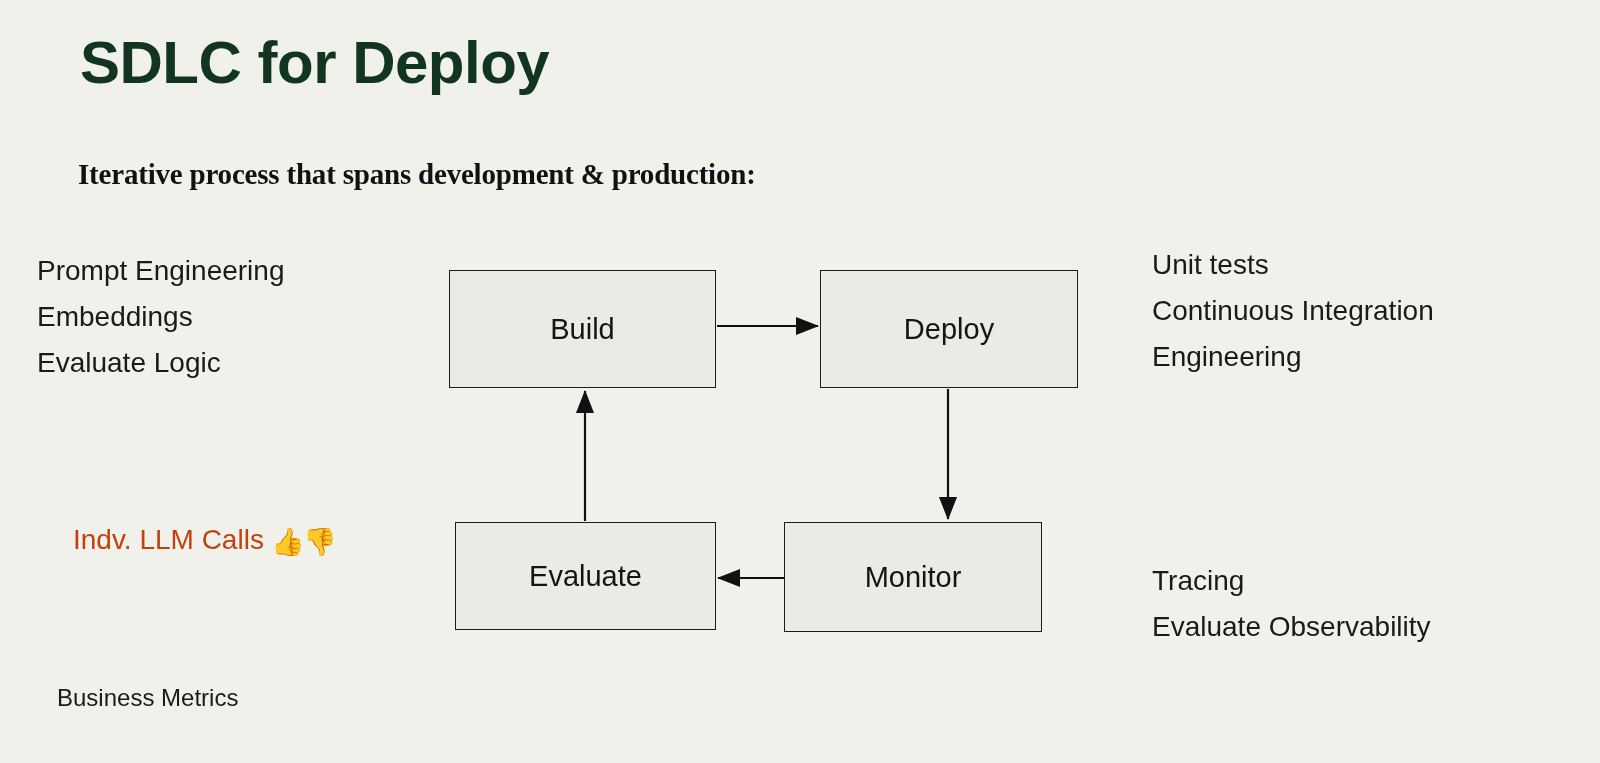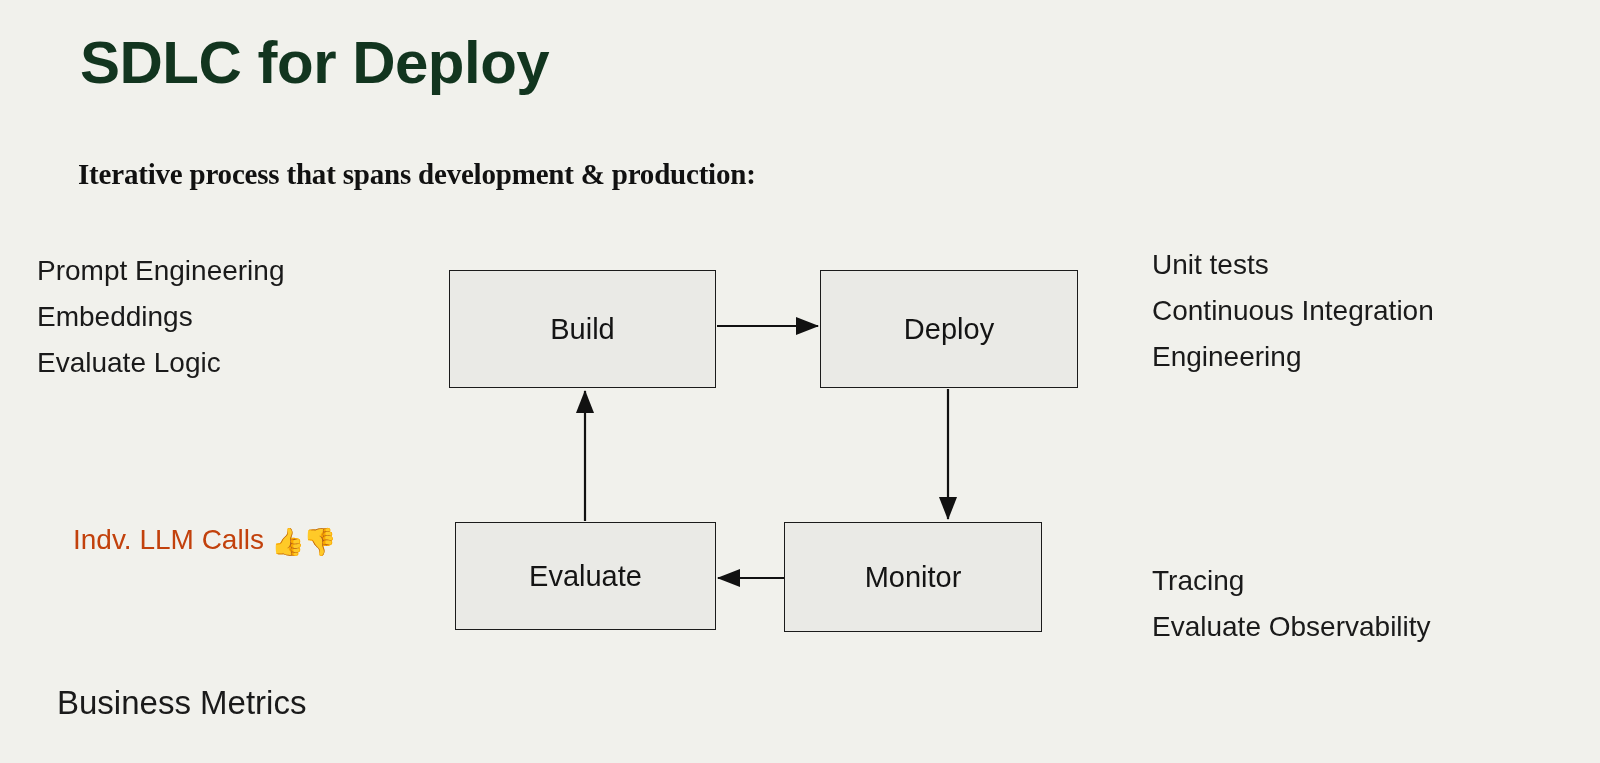--- a/index.html
+++ b/index.html
@@ -71,21 +71,21 @@
   }
   .ann-llm .emoji {
     font-size: 27px;
     letter-spacing: -2px;
     vertical-align: -2px;
   }
   .ann-metrics {
     position: absolute;
     left: 57px;
     top: 684px;
-    font-size: 33px;
+    font-size: 24px;
     color: #1a1a1a;
     white-space: nowrap;
   }
 
   
   .diagram {
     position: absolute;
     left: 0;
     top: 0;
     width: 1600px;

